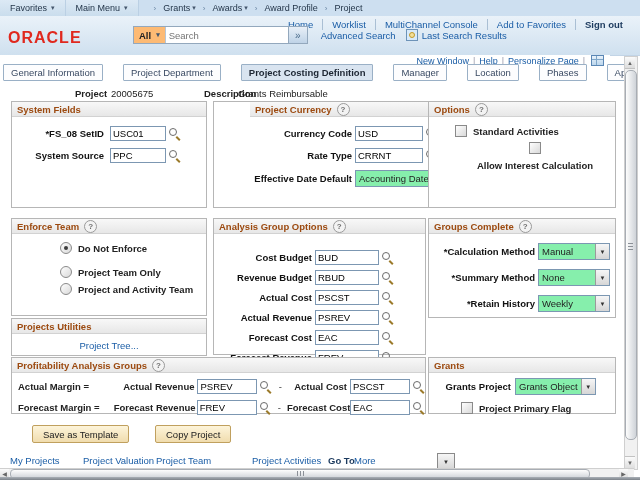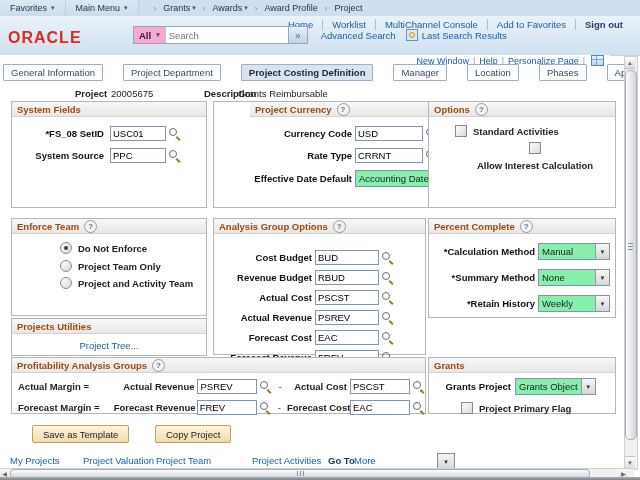--- a/index.html
+++ b/index.html
@@ -21,21 +21,21 @@
           background:linear-gradient(#eaf2f9,#cfe0ef);border-bottom:1px solid #c2d4e6;}
   .logo{position:absolute;left:8px;top:13px;font-size:16px;font-weight:bold;color:#e0281e;
         letter-spacing:1px;}
   .hdr-links{position:absolute;right:8px;top:3px;display:flex;align-items:center;font-size:9.5px;}
   .hdr-links .hl{padding:0 9px;border-right:1px solid #aabfd4;}
   .hdr-links .hl:last-child{border-right:none;}
   .signout{font-weight:bold;color:#1c3a5e;}
   .searchline{position:absolute;left:133px;top:10px;display:flex;align-items:center;}
   .search-ctrl{display:flex;align-items:center;border:1px solid #93a8bd;background:#fff;height:16px;}
   .scope{display:flex;align-items:center;gap:5px;padding:0 5px;height:16px;font-weight:bold;
-         border-right:1px solid #b7c6d6;background:#f9a8d4;}
+         border-right:1px solid #b7c6d6;background:#fdba74;}
   .search-input{width:116px;height:13px;border:none;outline:none;font-size:9.5px;padding:0 3px;
                 font-family:"Liberation Sans",sans-serif;}
   .gobtn{width:18px;height:16px;background:linear-gradient(#e8eff7,#bfd3e7);border-left:1px solid #93a8bd;
          color:#4a6a8a;font-size:10px;display:flex;align-items:center;justify-content:center;}
   .adv{margin-left:13px;}
   .lsr-icon{width:10px;height:10px;margin:0 4px 0 10px;border:1px solid #6d93b8;background:#d8eafa;
             position:relative;display:inline-block;}
   .lsr-icon::after{content:"";position:absolute;left:2px;top:2px;width:4px;height:4px;border:1px solid #c39a2a;
             border-radius:50%;background:#f4e09a;}
 
@@ -301,21 +301,21 @@
 
   <div class="gbox" id="box-enforce">
     <div class="ghead">
       <span>Enforce Team</span>
       <span class="help">?</span>
     </div>
     <div class="optrow" style="margin-top:8px;">
       <span class="rad sel-on"></span>
       <span>Do Not Enforce</span>
     </div>
-    <div class="optrow" style="margin-top:6px;align-items:flex-end;">
+    <div class="optrow" style="margin-top:12px;align-items:flex-end;">
       <span class="rad"></span>
       <span>Project Team Only</span>
     </div>
     <div class="optrow" style="margin-top:5px;">
       <span class="rad"></span>
       <span>Project and Activity Team</span>
     </div>
   </div>
 
   <div class="gbox" id="box-utilities">
@@ -359,21 +359,21 @@
     </div>
     <div class="frow">
       <span class="flabel">Forecast Revenue</span>
       <input class="txt" value="FREV" style="">
       <span class="mag"></span>
     </div>
   </div>
 
   <div class="gbox" id="box-percent">
     <div class="ghead">
-      <span>Percent Complete</span>
+      <span>Groups Complete</span>
       <span class="help">?</span>
     </div>
     <div class="frow" style="margin-top:9px;">
       <span class="flabel">*Calculation Method</span>
       <span class="sel">
         <span class="val">Manual</span>
         <span class="btn">▼</span>
       </span>
     </div>
     <div class="frow" style="margin-top:9px;">

